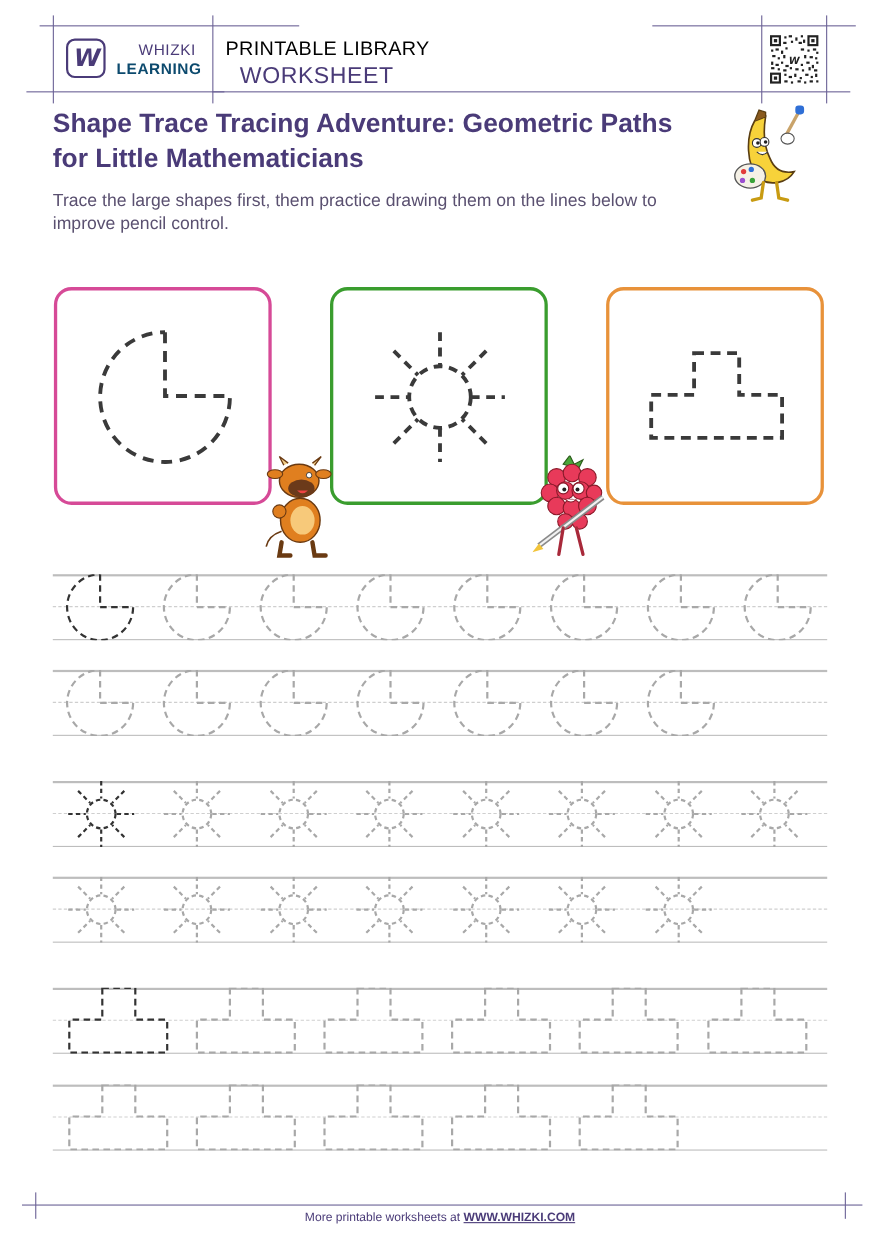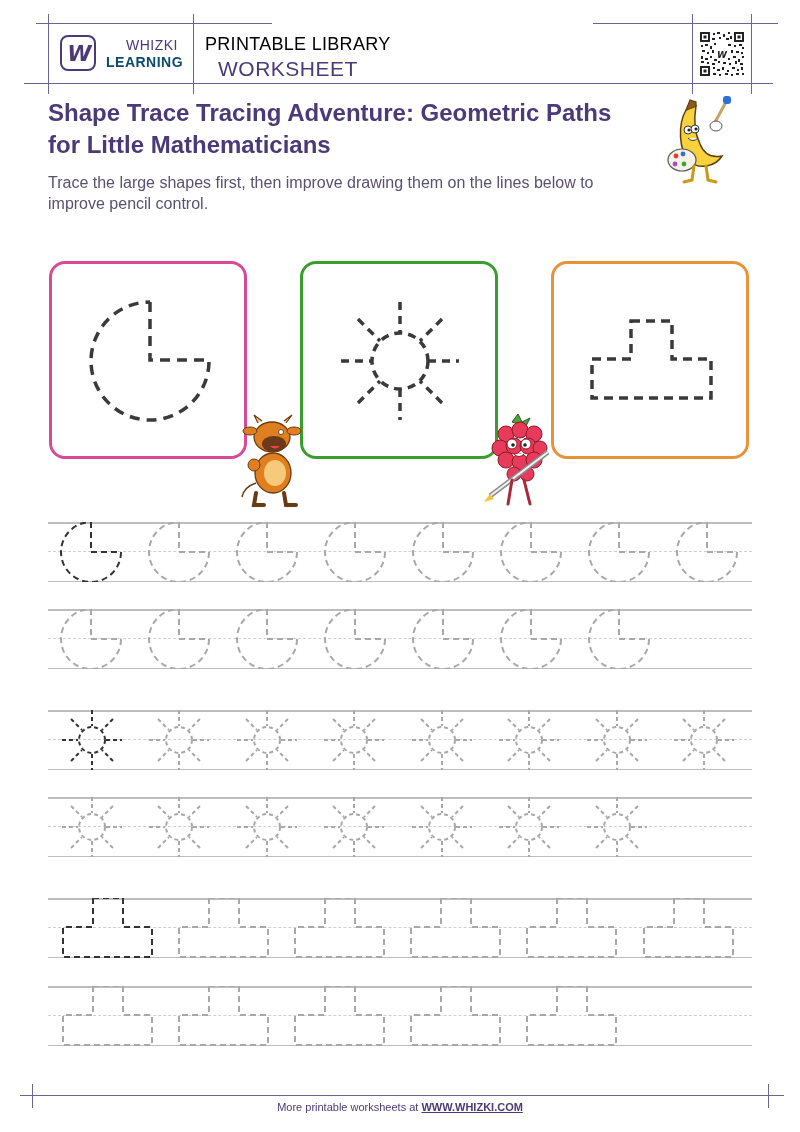--- a/index.html
+++ b/index.html
@@ -122,21 +122,21 @@
       <rect x="20" y="43" width="2" height="2"></rect>
       <rect x="26" y="42" width="3" height="2"></rect>
       <rect x="32" y="43" width="2" height="2"></rect>
       <rect x="37" y="42" width="3" height="2"></rect>
       <rect x="43" y="42" width="2" height="2"></rect>
     <text x="23" y="27" font-size="9" font-weight="bold" font-style="italic" text-anchor="middle" font-family="DejaVu Sans, sans-serif">W</text>
   </g>
 </svg>
 
 <div class="abs title">Shape Trace Tracing Adventure: Geometric Paths for Little Mathematicians</div>
-<div class="abs subtitle">Trace the large shapes first, then improve drawing them on the lines below to improve pencil control.</div>
+<div class="abs subtitle">Trace the large shapes first, them practice drawing them on the lines below to improve pencil control.</div>
 
 <svg class="mascot" style="left:664px; top:94px;" width="78" height="90" viewBox="0 0 78 90">
   <path d="M22 16 C14 30 14 56 26 68 C36 76 52 72 58 62 C48 64 40 60 36 50 C30 38 30 24 32 12 Z" fill="#f7d23a" stroke="#5a3e12" stroke-width="1.5"></path>
   <path d="M22 16 L26 6 L32 8 L32 12" fill="#8a5a1e" stroke="#5a3e12" stroke-width="1.2"></path>
   <circle cx="24" cy="36" r="4" fill="#fff" stroke="#333" stroke-width="1"></circle>
     <circle cx="31" cy="35" r="4" fill="#fff" stroke="#333" stroke-width="1"></circle>
   <circle cx="25" cy="36" r="1.6" fill="#222"></circle>
     <circle cx="32" cy="35" r="1.6" fill="#222"></circle>
   <path d="M24 44 Q29 49 34 44" fill="#fff" stroke="#333" stroke-width="1"></path>
   <ellipse cx="18" cy="66" rx="14" ry="11" fill="#f5f1e6" stroke="#555" stroke-width="1.2"></ellipse>

